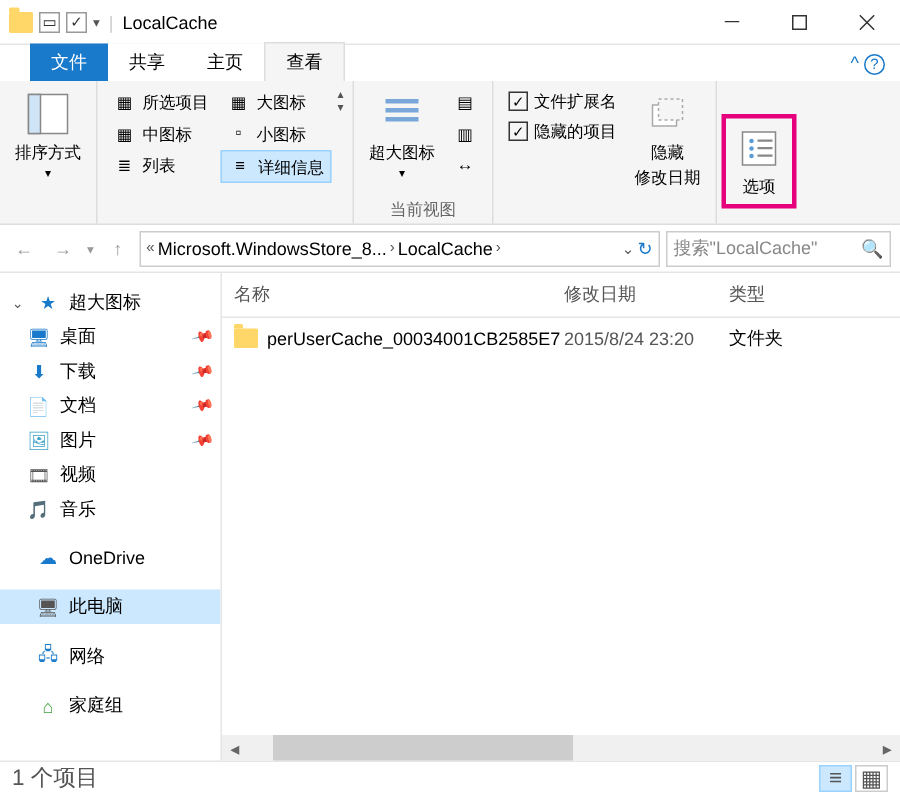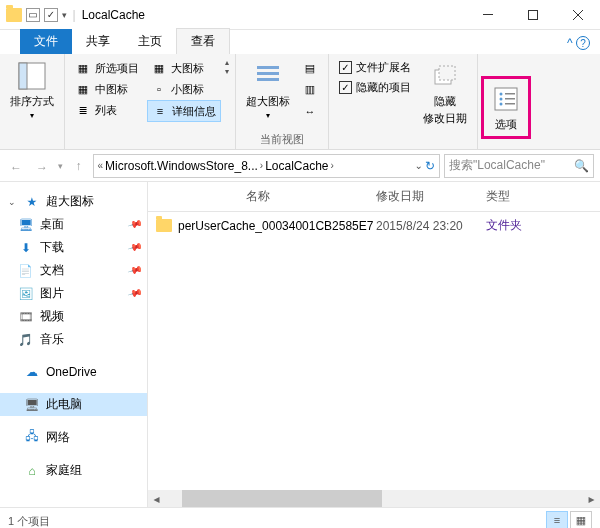--- a/index.html
+++ b/index.html
@@ -48,36 +48,36 @@
 .nav-item.group { padding-left: 8px; font-weight: normal; }
 .nav-item.selected { background: #cce8ff; }
 .nav-ico { width: 16px; height: 16px; display: flex; align-items: center; justify-content: center; }
 .pin { color: #999; margin-left: auto; transform: rotate(30deg); font-size: 10px; }
 .expand { width: 10px; font-size: 9px; color: #555; }
 .nav-spacer { height: 10px; }
 
 .content { flex: 1; display: flex; flex-direction: column; }
 .col-headers { display: flex; border-bottom: 1px solid #e5e5e5; color: #555; }
 .col-headers div { padding: 6px 8px; }
-.col-name { width: 220px; text-align: center; }
+.col-name { width: 220px; }
 .col-date { width: 110px; }
 .col-type { flex: 1; }
 .rows { flex: 1; }
 .row { display: flex; padding: 3px 0; align-items: center; }
 .row .cell { padding: 2px 8px; }
 .row .c-name { width: 220px; display: flex; align-items: center; gap: 6px; }
 .row .c-date { width: 110px; color: #555; }
-.row .c-type { color: #4c1d95; }
+.row .c-type { color: #000000; }
 .folder-sm { width: 16px; height: 13px; background: #ffd668; border-radius: 1px; position: relative; flex-shrink: 0; }
 .folder-sm::before { content: ""; position: absolute; top: -3px; left: 0; width: 6px; height: 3px; background: #ffd668; border-radius: 1px 1px 0 0; }
 .scrollbar-h { height: 17px; background: #f0f0f0; display: flex; align-items: center; }
 .scrollbar-h .thumb { height: 17px; width: 200px; background: #cdcdcd; margin-left: 17px; }
 .scrollbar-h .arr { width: 17px; text-align: center; color: #666; }
 
-.statusbar { height: 22px; border-top: 1px solid #e5e5e5; display: flex; align-items: flex-end; padding: 0 8px; font-size: 11px; color: #555; }
+.statusbar { height: 22px; border-top: 1px solid #e5e5e5; display: flex; align-items: center; padding: 0 8px; font-size: 15px; color: #555; }
 .statusbar .view-toggles { margin-left: auto; display: flex; gap: 2px; }
 .vt { width: 22px; height: 18px; border: 1px solid #ccc; display: flex; align-items: center; justify-content: center; }
 .vt.active { background: #cce8ff; border-color: #99d1ff; }
 
 svg { display: block; }
 </style>
 </head>
 <body>
 
 <div class="titlebar">

